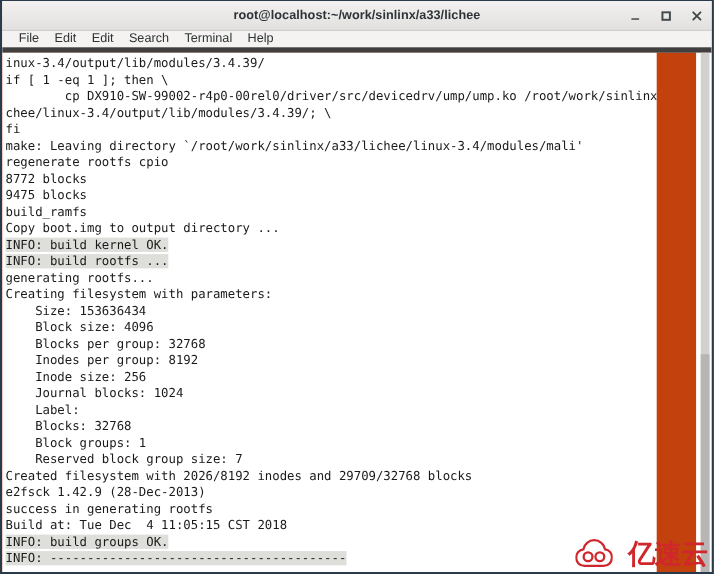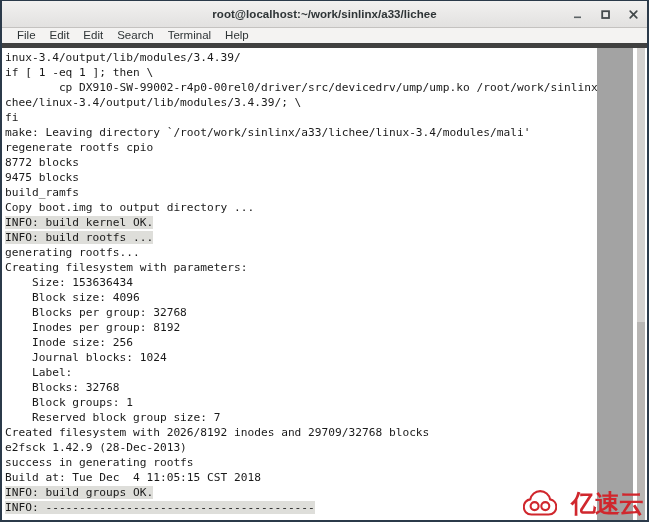--- a/index.html
+++ b/index.html
@@ -79,21 +79,21 @@
     color: #2e3436;
     padding: 1px 7px 2px 7px;
     white-space: nowrap;
     cursor: default;
   }
 
   
   #terminal-wrap {
     position: relative;
     height: 473px;
-    background: #a3a3a3;
+    background: #c2410c;
     display: flex;
     gap: 36px;
   }
   #terminal {
     position: relative;
     flex: 1 1 auto;
     overflow: hidden;
     padding: 2px 0 0 3px;
     box-sizing: border-box;
     background: #ffffff;

